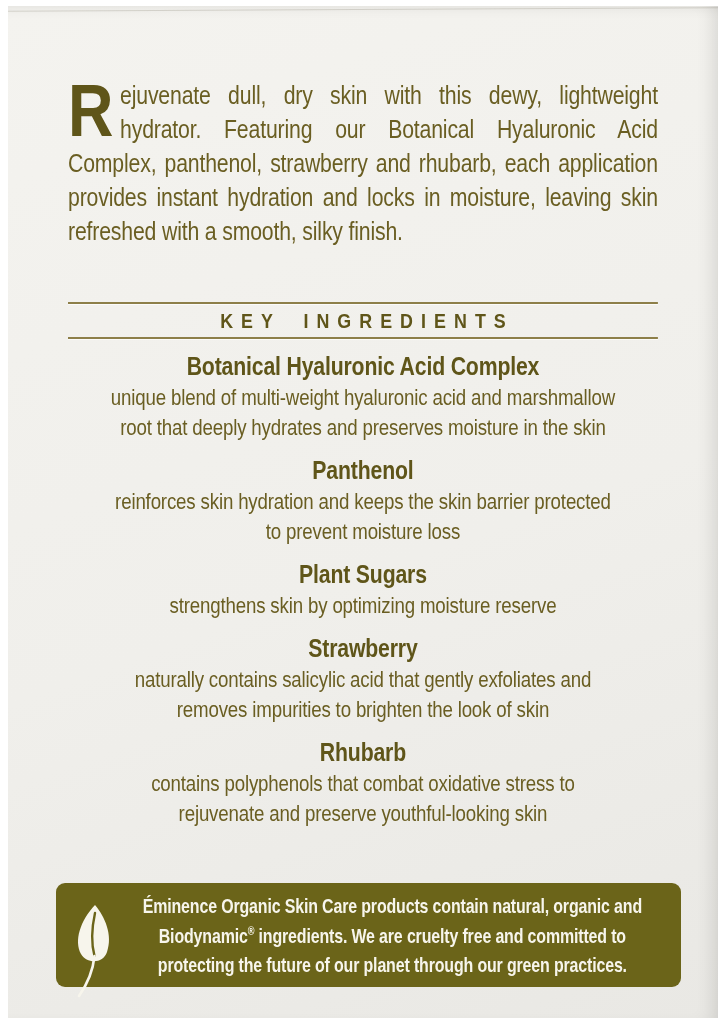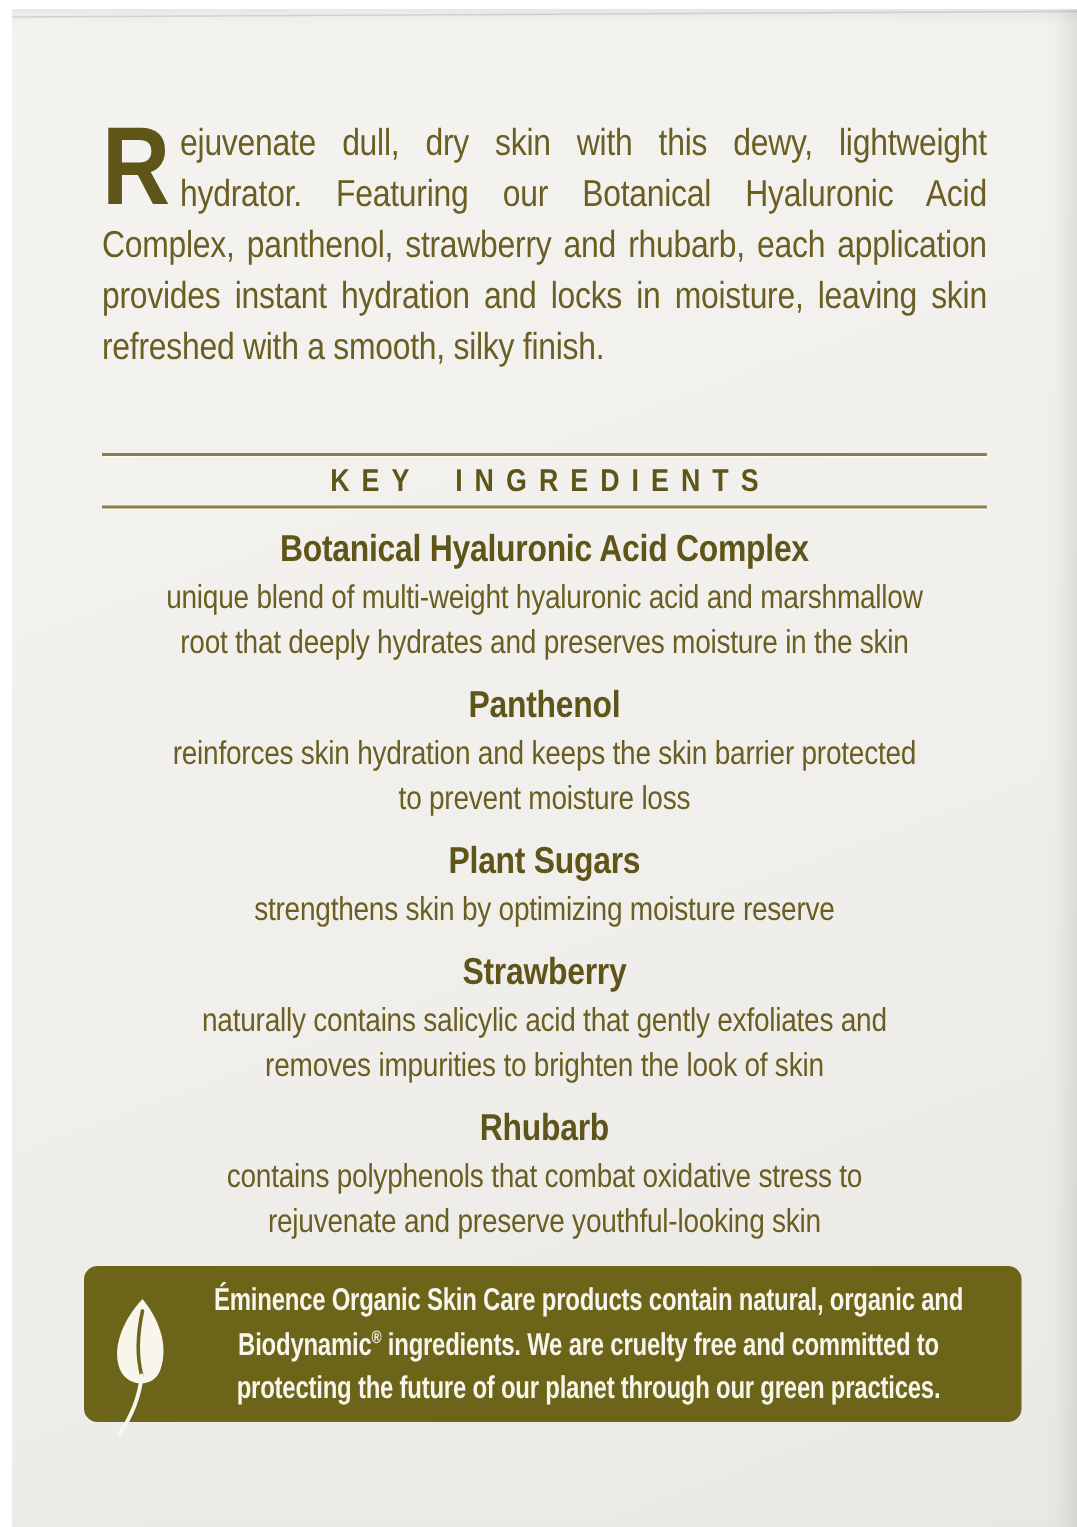--- a/index.html
+++ b/index.html
@@ -43,21 +43,21 @@
     letter-spacing:0.45em;word-spacing:0.55em;padding:5px 0 4px 0.45em;
   }
   .items{margin-top:6px;text-align:center;}
   .item{margin-bottom:11px;}
   .item-name{
     font-size:25px;font-weight:700;line-height:33px;margin-top:11px;
     color:var(--heading-text);letter-spacing:-0.2px;
   }
   .desc-line{display:block;font-size:22px;line-height:30px;letter-spacing:-0.2px;}
   .banner{
-    position:absolute;left:48px;top:838px;width:625px;height:104px;
+    position:absolute;left:48px;top:877px;width:625px;height:104px;
     background:var(--banner-bg);border-radius:9px;
   }
   .leaf{position:absolute;left:12px;top:18px;width:52px;height:98px;overflow:visible;}
   .banner-text{
     position:absolute;left:62px;top:8px;width:722px;
     transform:scaleX(0.76);transform-origin:left top;
     color:var(--banner-text);font-size:21px;font-weight:700;line-height:29.5px;
     text-align:center;letter-spacing:-0.2px;
   }
   .bline{display:block;}

